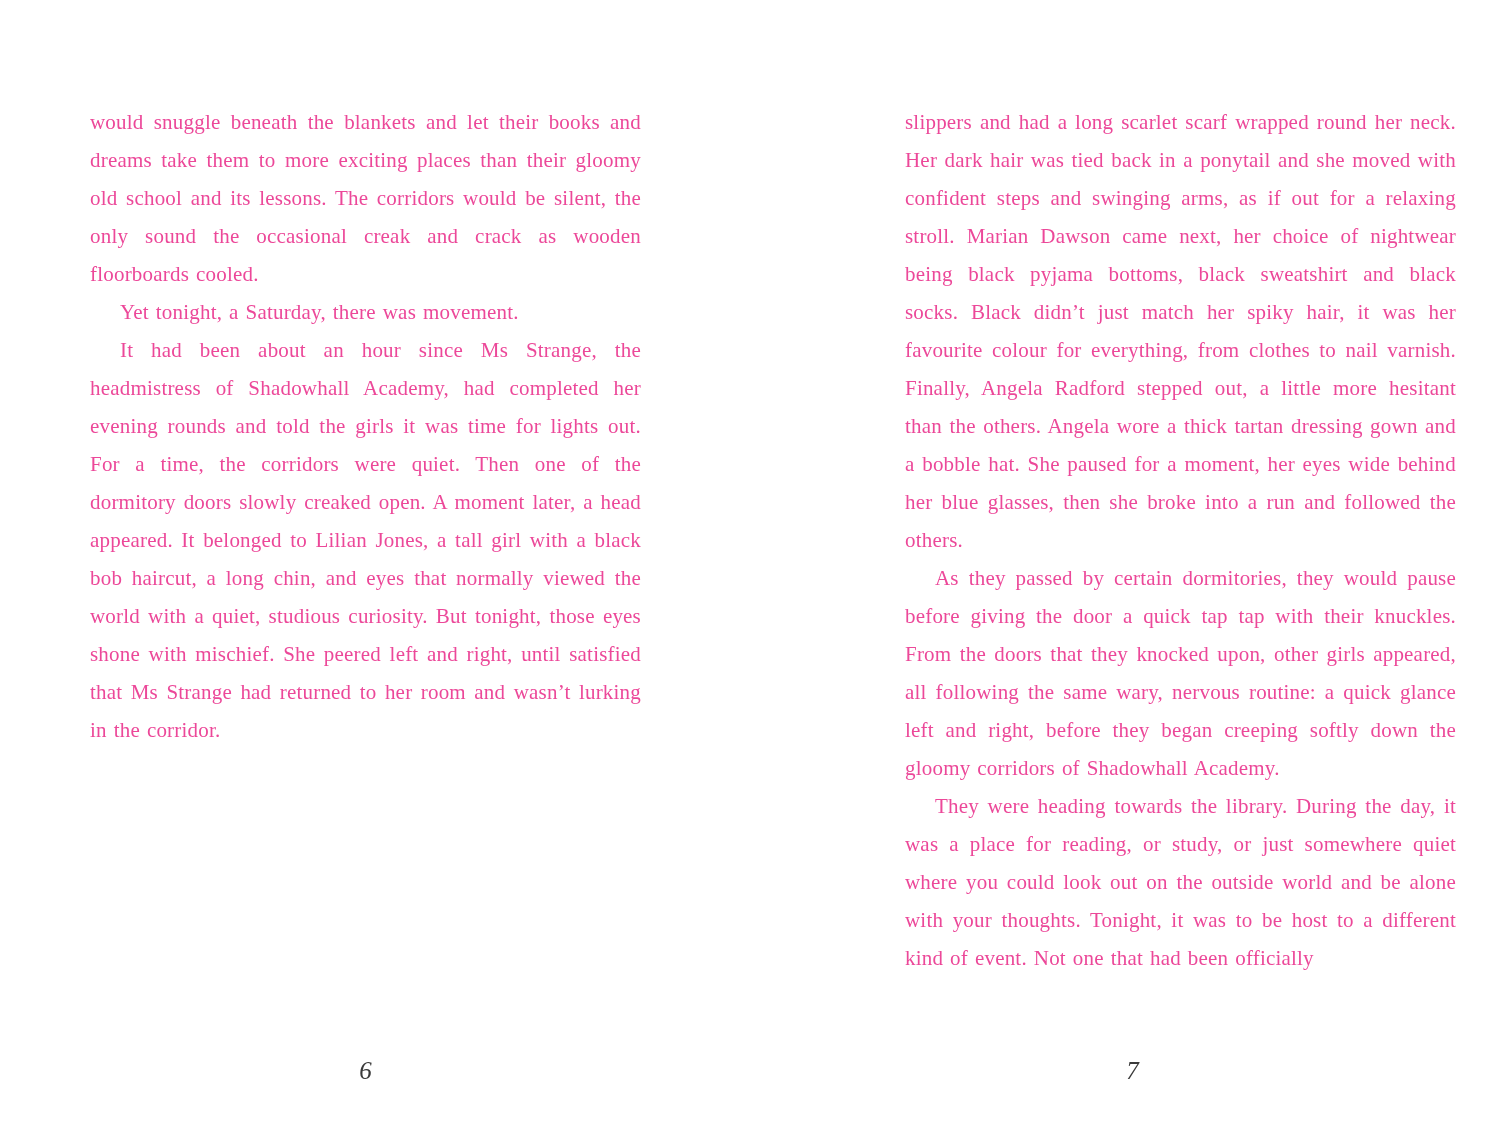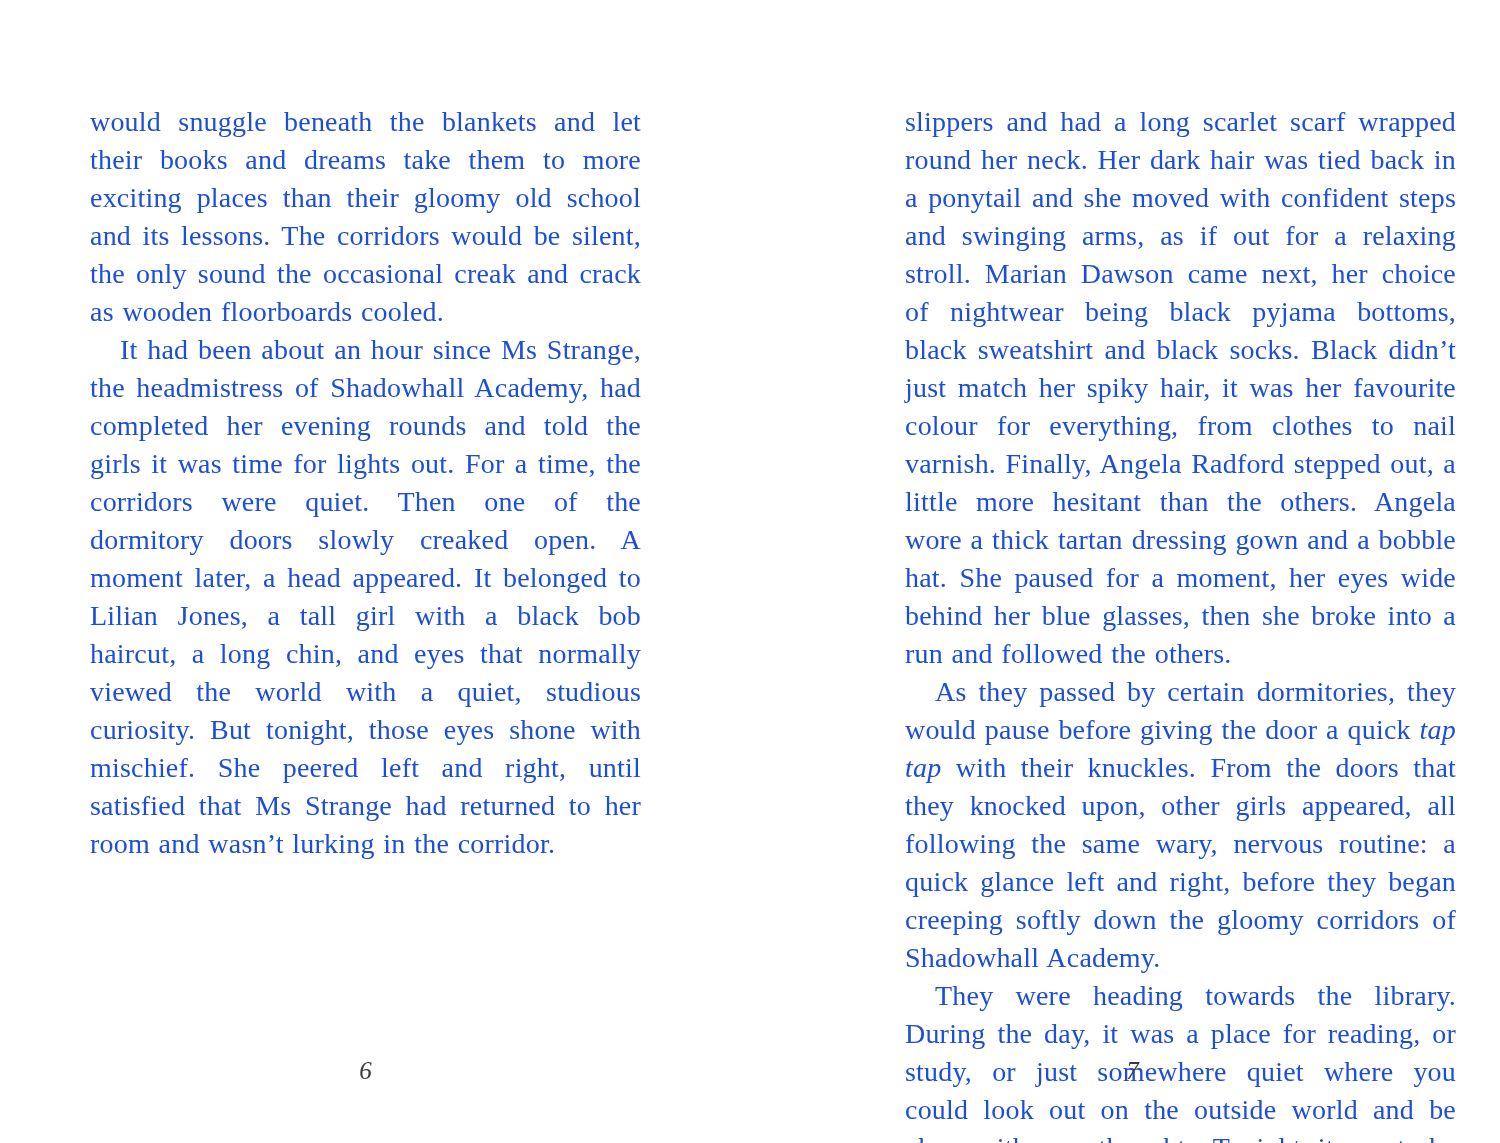--- a/index.html
+++ b/index.html
@@ -17,30 +17,30 @@
     background: #ffffff;
   }
   .page-column {
     position: absolute;
     top: 103px;
     width: 551px;
   }
   .page-column.left  { left: 90px; }
   .page-column.right { left: 857px; margin-left: 48px; }
   .para {
-    font-size: 28px;
+    font-size: 21px;
     line-height: 38px;
-    color: #1d4ed8;
+    color: #ec4899;
     text-align: justify;
     letter-spacing: 0.2px;
     word-spacing: 1.5px;
     font-weight: 400;
   }
   .para.indent { text-indent: 30px; }
-  .para .italic { font-style: italic; }
+  .para .italic { }
   .folio {
     position: absolute;
     top: 1056px;
     width: 551px;
     text-align: center;
     font-style: italic;
     font-size: 25px;
     line-height: 30px;
     color: #3a3a3a;
   }
@@ -48,20 +48,23 @@
   .folio.right { left: 857px; }
 </style>
 </head>
 <body>
 
 <div class="spread">
 
   <div class="page-column left">
     <p class="para">
       <span>would snuggle beneath the blankets and let their books and dreams take them to more exciting places than their gloomy old school and its lessons. The corridors would be silent, the only sound the occasional creak and crack as wooden floorboards cooled.</span>
+    </p>
+    <p class="para indent">
+      <span>Yet tonight, a Saturday, there was movement.</span>
     </p>
     <p class="para indent">
       <span>It had been about an hour since Ms Strange, the headmistress of Shadowhall Academy, had completed her evening rounds and told the girls it was time for lights out. For a time, the corridors were quiet. Then one of the dormitory doors slowly creaked open. A moment later, a head appeared. It belonged to Lilian Jones, a tall girl with a black bob haircut, a long chin, and eyes that normally viewed the world with a quiet, studious curiosity. But tonight, those eyes shone with mischief. She peered left and right, until satisfied that Ms Strange had returned to her room and wasn’t lurking in the corridor.</span>
     </p>
   </div>
 
   <div class="page-column right">
     <p class="para">
       <span>slippers and had a long scarlet scarf wrapped round her neck. Her dark hair was tied back in a ponytail and she moved with confident steps and swinging arms, as if out for a relaxing stroll. Marian Dawson came next, her choice of nightwear being black pyjama bottoms, black sweatshirt and black socks. Black didn’t just match her spiky hair, it was her favourite colour for everything, from clothes to nail varnish. Finally, Angela Radford stepped out, a little more hesitant than the others. Angela wore a thick tartan dressing gown and a bobble hat. She paused for a moment, her eyes wide behind her blue glasses, then she broke into a run and followed the others.</span>
     </p>

